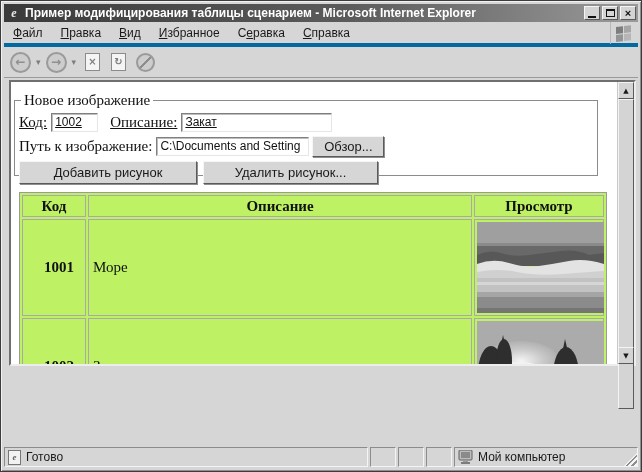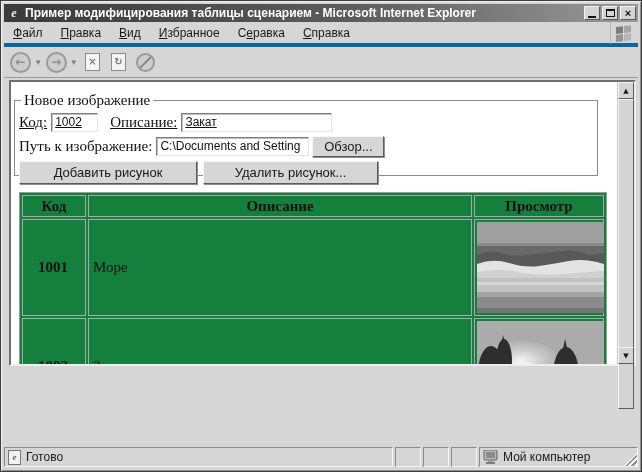--- a/index.html
+++ b/index.html
@@ -121,42 +121,42 @@
   .btn-browse { width:72px; height:21px; margin-left:3px; }
   .btn-add { width:178px; height:23px;
     border:1px solid #1f1f1f;
     box-shadow: inset 1px 1px 0 #f6f6f6, inset -1px -1px 0 #6a6a6a, 1px 1px 0 #6f6f6f; }
   .btn-del { width:175px; height:23px; }
 
   
   table.imgtab {
     margin:16px 8px 0 8px; width:586px; table-layout:fixed;
     border-collapse:separate; border-spacing:2px;
-    border:1px solid #9a9a9a; background:#15803d;
+    border:1px solid #9a9a9a; background:#bef264;
   }
   table.imgtab th, table.imgtab td { border:1px solid #a9a9a9; font-family:"Liberation Serif", serif; }
   table.imgtab th { font-size:15px; font-weight:bold; height:22px; text-align:center; }
-  td.c-code { font-size:15px; font-weight:bold; text-align:left; padding-left:15px; height:95px; vertical-align:middle; }
+  td.c-code { font-size:15px; font-weight:bold; text-align:left; padding-left:21px; height:95px; vertical-align:middle; }
   td.c-desc { font-size:15px; text-align:left; padding-left:4px; vertical-align:middle; }
   td.c-view { padding:2px; text-align:center; vertical-align:middle; }
   .photo { display:block; width:127px; height:91px; margin:0 auto; }
 
   
   .statusbar {
     position:absolute; left:3px; right:3px; bottom:4px; height:21px;
     display:flex; gap:2px; background:#d6d6d6; padding-top:1px;
   }
   .panel {
     border:1px solid; border-color:#8c8c8c #f4f4f4 #f4f4f4 #8c8c8c;
     display:flex; align-items:center; font:12px "Liberation Sans", sans-serif; color:#1a1a1a;
     height:20px; padding:0 3px; white-space:nowrap; overflow:hidden;
   }
   .panel-left { flex:1; }
   .panel-sm { width:26px; }
-  .panel-right { width:159px; position:relative;align-items:center; }
+  .panel-right { width:184px; position:relative;align-items:center; }
   .st-page {
     width:13px; height:15px; background:#f2f2f2; border:1px solid #777; margin-right:5px;
     display:flex; align-items:center; justify-content:center;
     font:bold italic 9px "Liberation Serif", serif; color:#666; flex:0 0 auto;
   }
   .grip {
     position:absolute; right:0; bottom:0; width:13px; height:13px;
     background:repeating-linear-gradient(135deg,#f6f6f6 0 2px,#8f8f8f 2px 4px);
     clip-path:polygon(100% 0,100% 100%,0 100%);
   }

